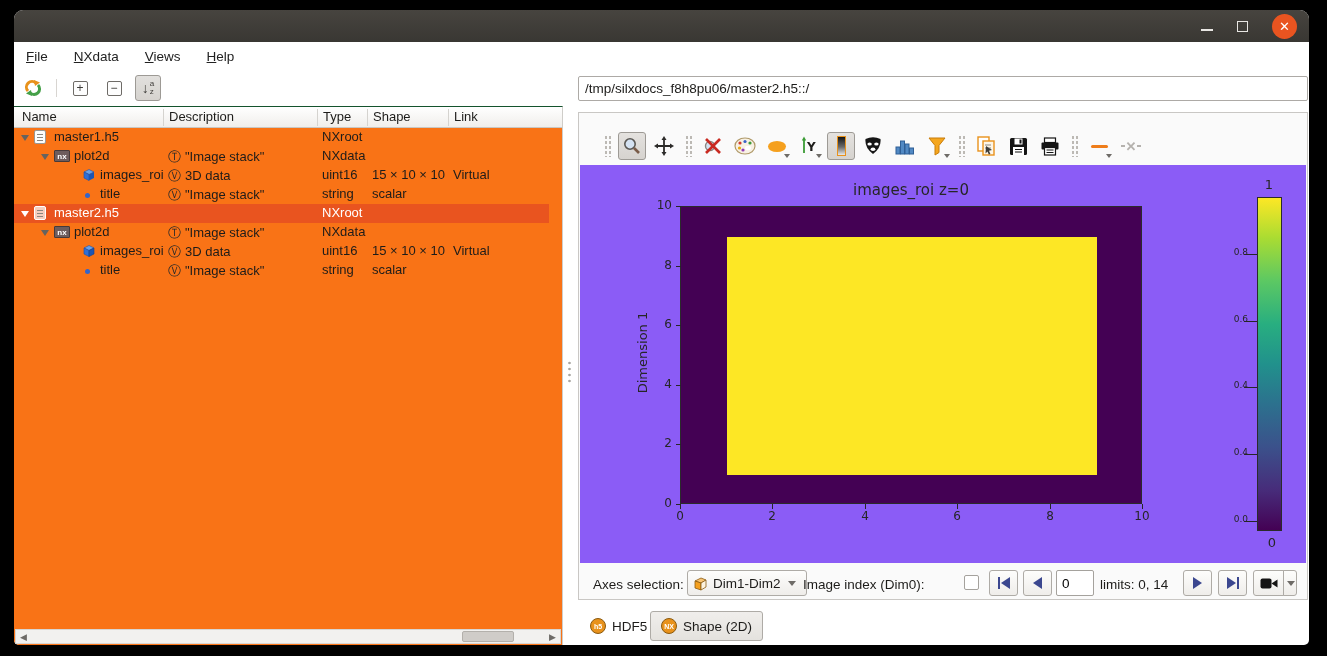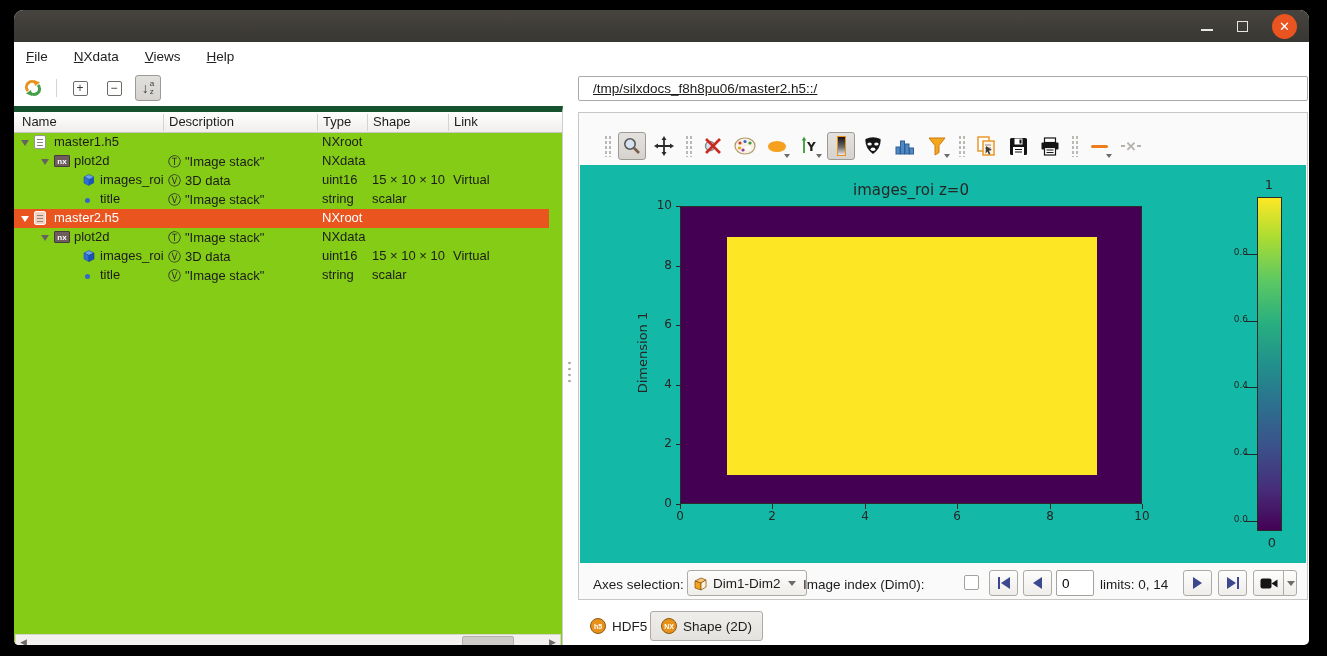--- a/index.html
+++ b/index.html
@@ -34,22 +34,22 @@
   .tbtn.pressed { background:linear-gradient(#e2e0dd,#d6d3cf); border-color:#9d9a95; }
   .vsep { width:1px; height:18px; background:#d8d5d1; margin:0 2px; }
   .sq-icon { width:15px; height:15px; border:1px solid #6e6b67; border-radius:2px;
              display:flex; align-items:center; justify-content:center; font-size:12px;
              color:#3e3c39; background:#fdfdfd; line-height:1; }
   .sort-wrap { display:flex; align-items:center; line-height:1; }
   .sort-arrow { font-size:14px; color:#3e3c39; }
   .sort-az { display:flex; flex-direction:column; font-size:8px; color:#3e3c39; margin-left:1px; }
 
   
-  .tree { position:absolute; left:0; top:96px; width:549px; height:539px; background:#84cc16;
-          border-top:6px solid #14532d; border-right:1px solid #cfcdc9; }
+  .tree { position:absolute; left:0; top:96px; width:549px; height:539px; background:#f97316;
+          border-top:1px solid #14532d; border-right:1px solid #cfcdc9; }
   .tree-header { position:absolute; left:0; top:0; width:100%; height:21px;
                  background:linear-gradient(#ffffff,#f0eeeb); border-bottom:1px solid #c9c7c3;
                  font-size:13px; color:#1d1c1a; }
   .hcell { position:absolute; top:2px; padding-left:5px; }
   .c1 { left:0; padding-left:8px; } .c2 { left:149px; } .c3 { left:303px; }
   .c4 { left:353px; } .c5 { left:434px; }
   .hcell.c2,.hcell.c3,.hcell.c4,.hcell.c5 { border-left:1px solid #d5d3cf; height:17px; }
   .trow { position:absolute; left:0; width:535px; height:19px; font-size:13px; color:#1d1c1a; }
   .trow.selected { background:#e9541f; color:#fff; }
   .tcell { position:absolute; top:1px; padding-left:5px; white-space:nowrap; }
@@ -76,22 +76,22 @@
               justify-content:center; color:#6e6b67; font-size:9px; background:#f2f1ef; }
   .hs-thumb { position:absolute; left:446px; top:1px; width:52px; height:11px; background:#cfccc8;
               border:1px solid #b3b0ab; border-radius:2px; }
 
   .splitter-dots { position:absolute; left:553px; top:350px; width:5px; height:24px;
                    background-image:radial-gradient(#a9a6a1 1px, transparent 1.3px);
                    background-size:5px 6px; }
 
   
   .path-bar { position:absolute; left:564px; top:66px; width:730px; height:25px; background:#fff;
-              border:1px solid #adaaa6; font-size:13.5px; color:#1d1c1a; padding:4px 0 0 14px;
-              border-radius:2px;text-decoration:underline; }
+              border:1px solid #adaaa6; font-size:13.5px; color:#1d1c1a; padding:4px 0 0 6px;
+              border-radius:2px; }
   .nxframe { position:absolute; left:564px; top:102px; width:730px; height:488px;
              border:1px solid #c9c7c4; background:#fafafa; }
 
   
   .plot-toolbar { position:absolute; left:0; top:16px; width:728px; height:34px; display:flex;
                   align-items:center; padding-left:22px; gap:4px; }
   .plot-toolbar-line { position:absolute; left:4px; top:52px; width:720px; height:1px; background:#d2d0cd; }
   .pbtn { width:28px; height:28px; display:flex; align-items:center; justify-content:center;
           border:1px solid transparent; border-radius:3px; position:relative; }
   .pbtn.pressed { background:linear-gradient(#e4e2df,#d6d3cf); border-color:#9d9a95; }
@@ -103,21 +103,21 @@
              border-top:4px solid #6e6b67; }
   .cbar-tool { width:9px; height:20px; border:1px solid #e8921c;
                background:linear-gradient(#151515,#6a6a6a 55%,#e8e8e8); }
   .ellipse-tool { width:18px; height:11px; border-radius:50%; background:#f5a01e; }
   .profile-line { width:17px; height:3px; background:#ef7d1a; border-radius:2px; }
   .clear-x { color:#b5b2ae; font-weight:bold; font-size:13px; position:relative; }
   .clear-x::before { content:""; position:absolute; left:-5px; top:6px; width:4px; height:2px; background:#b5b2ae; }
   .clear-x::after  { content:""; position:absolute; right:-5px; top:6px; width:4px; height:2px; background:#b5b2ae; }
 
   
-  .plot-area { position:absolute; left:1px; top:52px; width:726px; height:398px; background:#14b8a6;
+  .plot-area { position:absolute; left:1px; top:52px; width:726px; height:398px; background:#8b5cf6;
                font-family:"DejaVu Sans", sans-serif; color:#262626; }
   .axes { position:absolute; left:100px; top:41px; width:462px; height:298px; background:#440154;
           border:1px solid #2b2b2b; }
   .roi-rect { position:absolute; left:46px; top:30px; width:370px; height:238px; background:#fde725; }
   .plot-title { position:absolute; left:181px; top:16px; width:300px; text-align:center; font-size:15px; }
   .xlabel { position:absolute; left:181px; top:366px; width:300px; text-align:center; font-size:13px; }
   .ylabel { position:absolute; left:-87px; top:180px; width:298px; text-align:center; font-size:13px;
             transform:rotate(-90deg); }
   .xtick-label { position:absolute; top:344px; width:30px; text-align:center; font-size:12px; }
   .ytick-label { position:absolute; left:62px; width:30px; height:16px; text-align:right; font-size:12px; }

